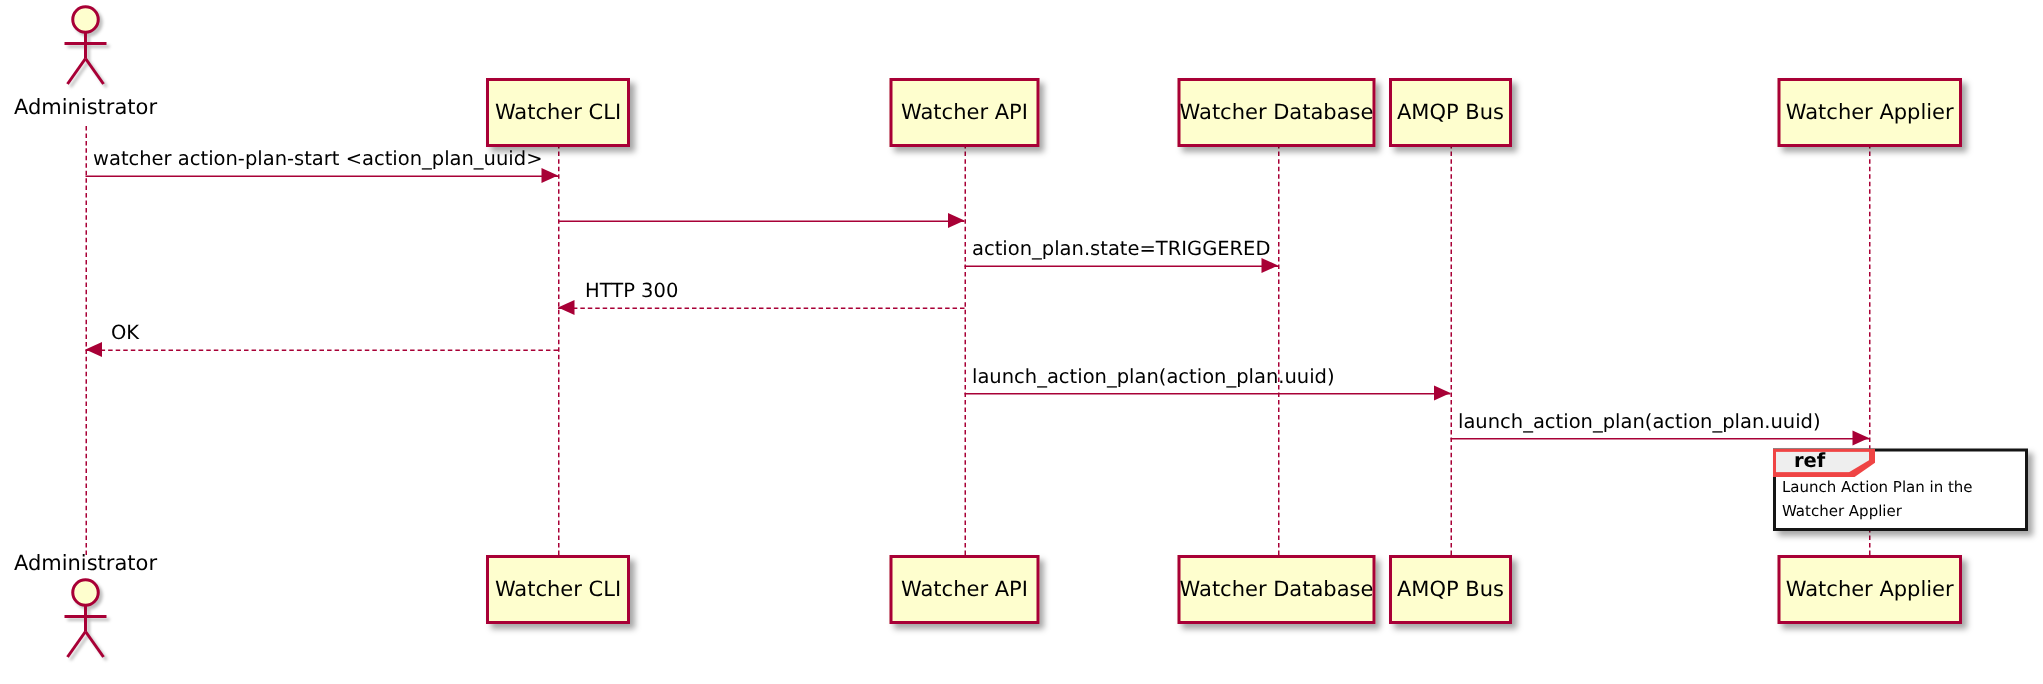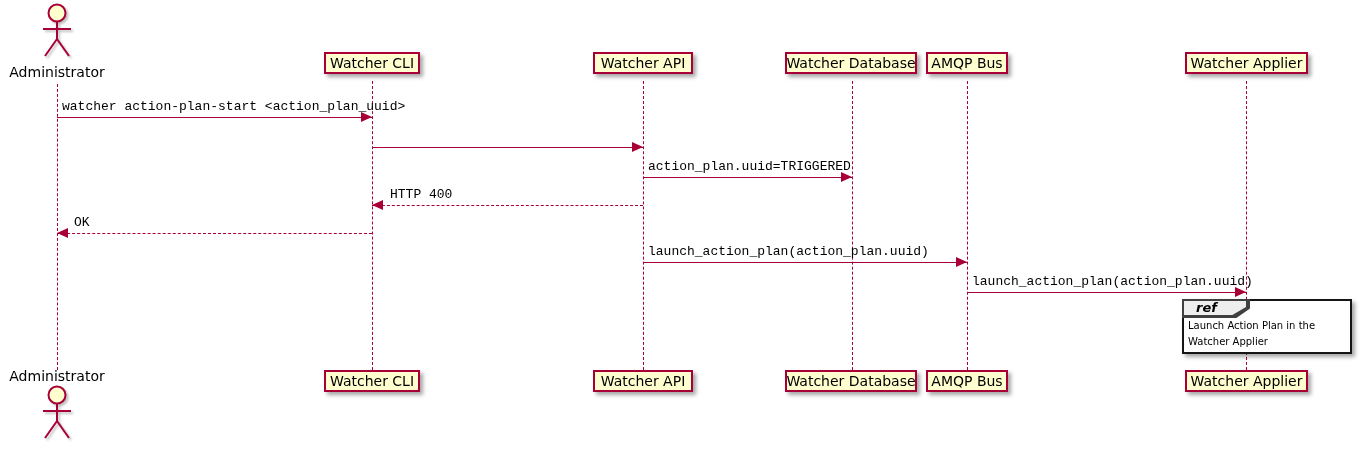--- a/index.html
+++ b/index.html
@@ -4,52 +4,51 @@
 <style>
   html,body { margin:0; padding:0; background:#ffffff; }
   .canvas {
     position:relative; width:1362px; height:456px; background:#ffffff;
     font-family:"DejaVu Sans", sans-serif; color:#000; overflow:hidden;
   }
   .lifeline {
     position:absolute; width:0; border-left:1px dashed #A80036;
   }
   .pbox {
-    position:absolute; box-sizing:border-box; height:22px;
+    position:absolute; box-sizing:border-box; height:46px;
     background:#FEFECE; border:2px solid #A80036;
     box-shadow:3px 3px 4px rgba(0,0,0,0.35);
     display:flex; align-items:center; justify-content:center;
     font-size:14px; color:#000; white-space:nowrap; z-index:3;
   }
   .actor-label {
     position:absolute; width:140px; text-align:center; font-size:14px;
     color:#000; z-index:3;
   }
   .actor-svg { position:absolute; z-index:3; filter:drop-shadow(2px 2px 1px rgba(0,0,0,0.25)); }
   .msg-label {
     position:absolute; font-size:13px; line-height:16px; color:#000;
-    white-space:nowrap; z-index:4;font-family:Liberation Mono, monospace;
+    white-space:nowrap; z-index:4;
   }
   .msg-line { position:absolute; height:0; z-index:2; }
   .msg-line.solid  { border-top:1px solid #A80036; }
   .msg-line.dashed { border-top:1px dashed #A80036; }
   .arrow { position:absolute; width:0; height:0; z-index:4;
     border-top:5px solid transparent; border-bottom:5px solid transparent; }
   .arrow.right { border-left:11px solid #A80036; }
   .arrow.left  { border-right:11px solid #A80036; }
   .ref-box {
     position:absolute; box-sizing:border-box; left:1182px; top:299px;
     width:170px; height:55px; background:#ffffff; border:2px solid #151515;
     box-shadow:3px 3px 4px rgba(0,0,0,0.35); z-index:5;
   }
   .ref-tab {
     position:absolute; left:-2px; top:-2px; width:68px; height:19px;
-    background:#404040;
+    background:#ef4444;
     clip-path:polygon(0 0, 100% 0, 100% 50%, 80% 100%, 0 100%);
-    font-style:italic;
   }
   .ref-tab-inner {
     position:absolute; left:2px; top:2px; width:62px; height:14px;
     background:#EEEEEE;
     clip-path:polygon(0 0, 100% 0, 100% 42%, 78% 100%, 0 100%);
     font-size:13px; font-weight:bold; color:#000;
     padding-left:12px; line-height:14px; box-sizing:border-box;
   }
   .ref-text {
     position:absolute; left:4px; top:17px; font-size:10px; line-height:16px;
@@ -98,25 +97,25 @@
   <div class="pbox" style="left:926px;  top:370px; width:82px;">AMQP Bus</div>
   <div class="pbox" style="left:1185px; top:370px; width:123px;">Watcher Applier</div>
 
   <div class="msg-label" style="left:62px; top:99px;">watcher action-plan-start &lt;action_plan_uuid&gt;</div>
   <div class="msg-line solid" style="left:57px; top:117px; width:315px;"></div>
   <div class="arrow right" style="left:361px; top:112px;"></div>
 
   <div class="msg-line solid" style="left:372px; top:147px; width:271px;"></div>
   <div class="arrow right" style="left:632px; top:142px;"></div>
 
-  <div class="msg-label" style="left:648px; top:159px;">action_plan.uuid=TRIGGERED</div>
+  <div class="msg-label" style="left:648px; top:159px;">action_plan.state=TRIGGERED</div>
   <div class="msg-line solid" style="left:643px; top:177px; width:209px;"></div>
   <div class="arrow right" style="left:841px; top:172px;"></div>
 
-  <div class="msg-label" style="left:390px; top:187px;">HTTP 400</div>
+  <div class="msg-label" style="left:390px; top:187px;">HTTP 300</div>
   <div class="msg-line dashed" style="left:372px; top:205px; width:271px;"></div>
   <div class="arrow left" style="left:372px; top:200px;"></div>
 
   <div class="msg-label" style="left:74px; top:215px;">OK</div>
   <div class="msg-line dashed" style="left:57px; top:233px; width:315px;"></div>
   <div class="arrow left" style="left:57px; top:228px;"></div>
 
   <div class="msg-label" style="left:648px; top:244px;">launch_action_plan(action_plan.uuid)</div>
   <div class="msg-line solid" style="left:643px; top:262px; width:324px;"></div>
   <div class="arrow right" style="left:956px; top:257px;"></div>

